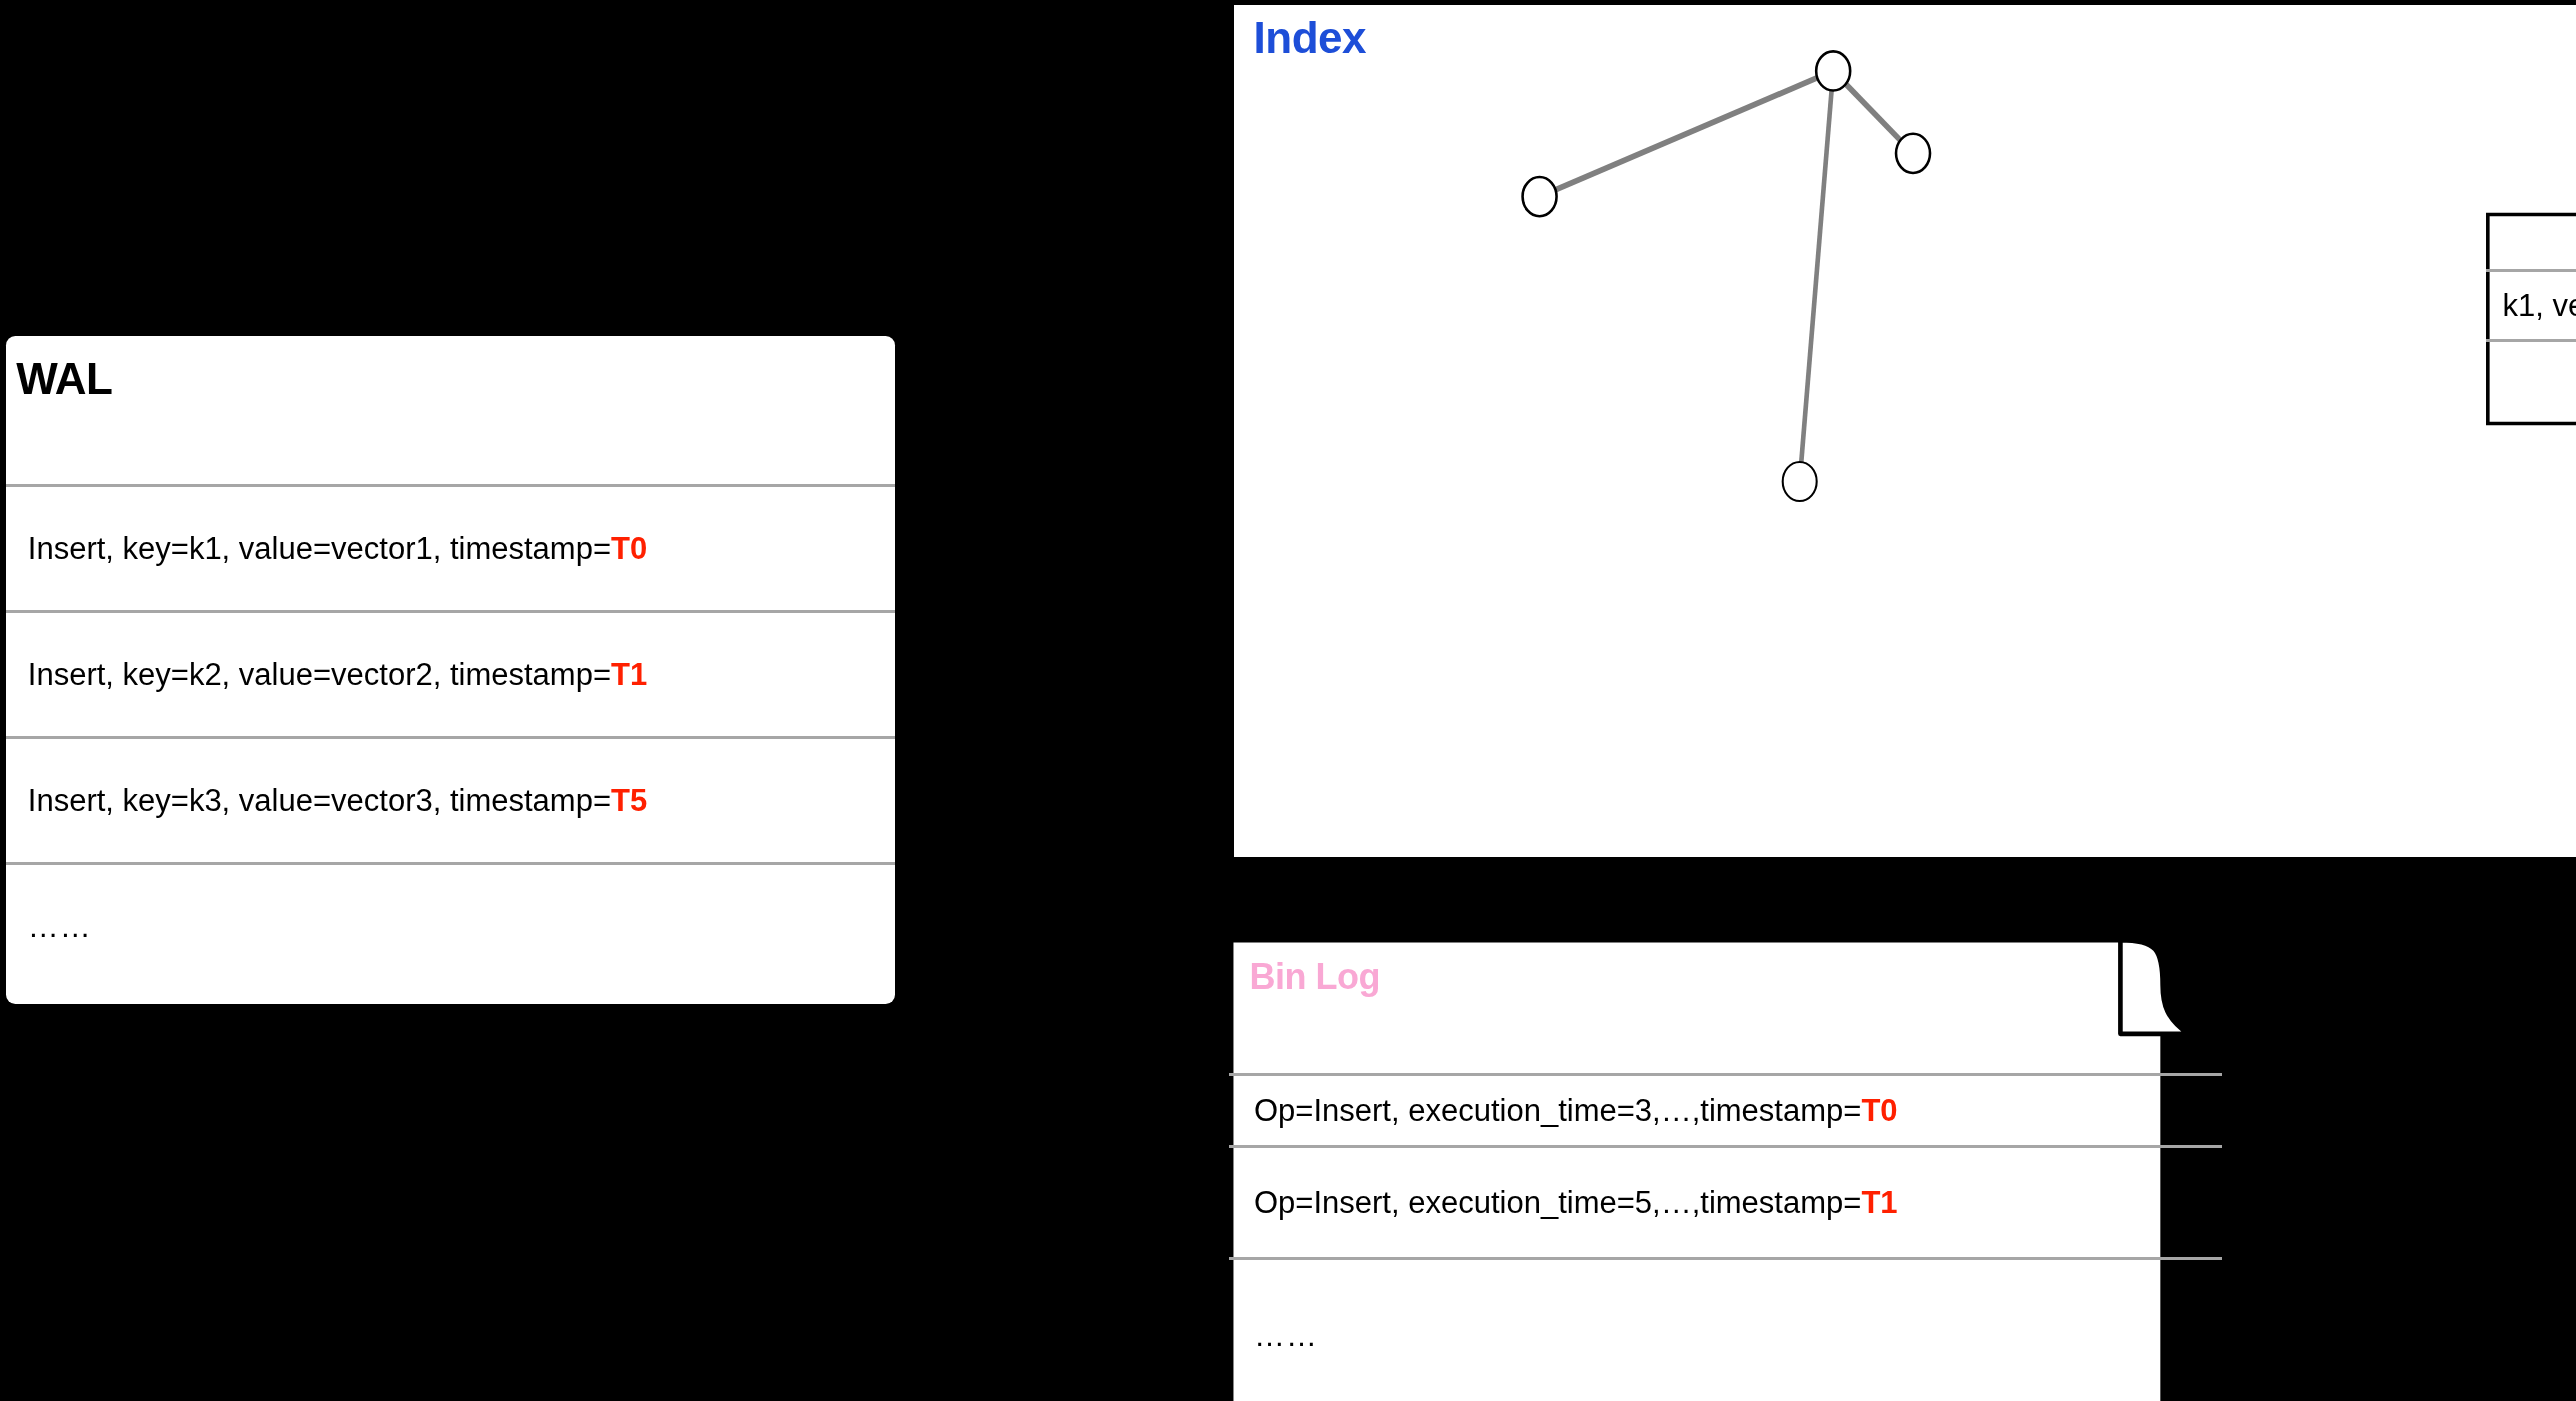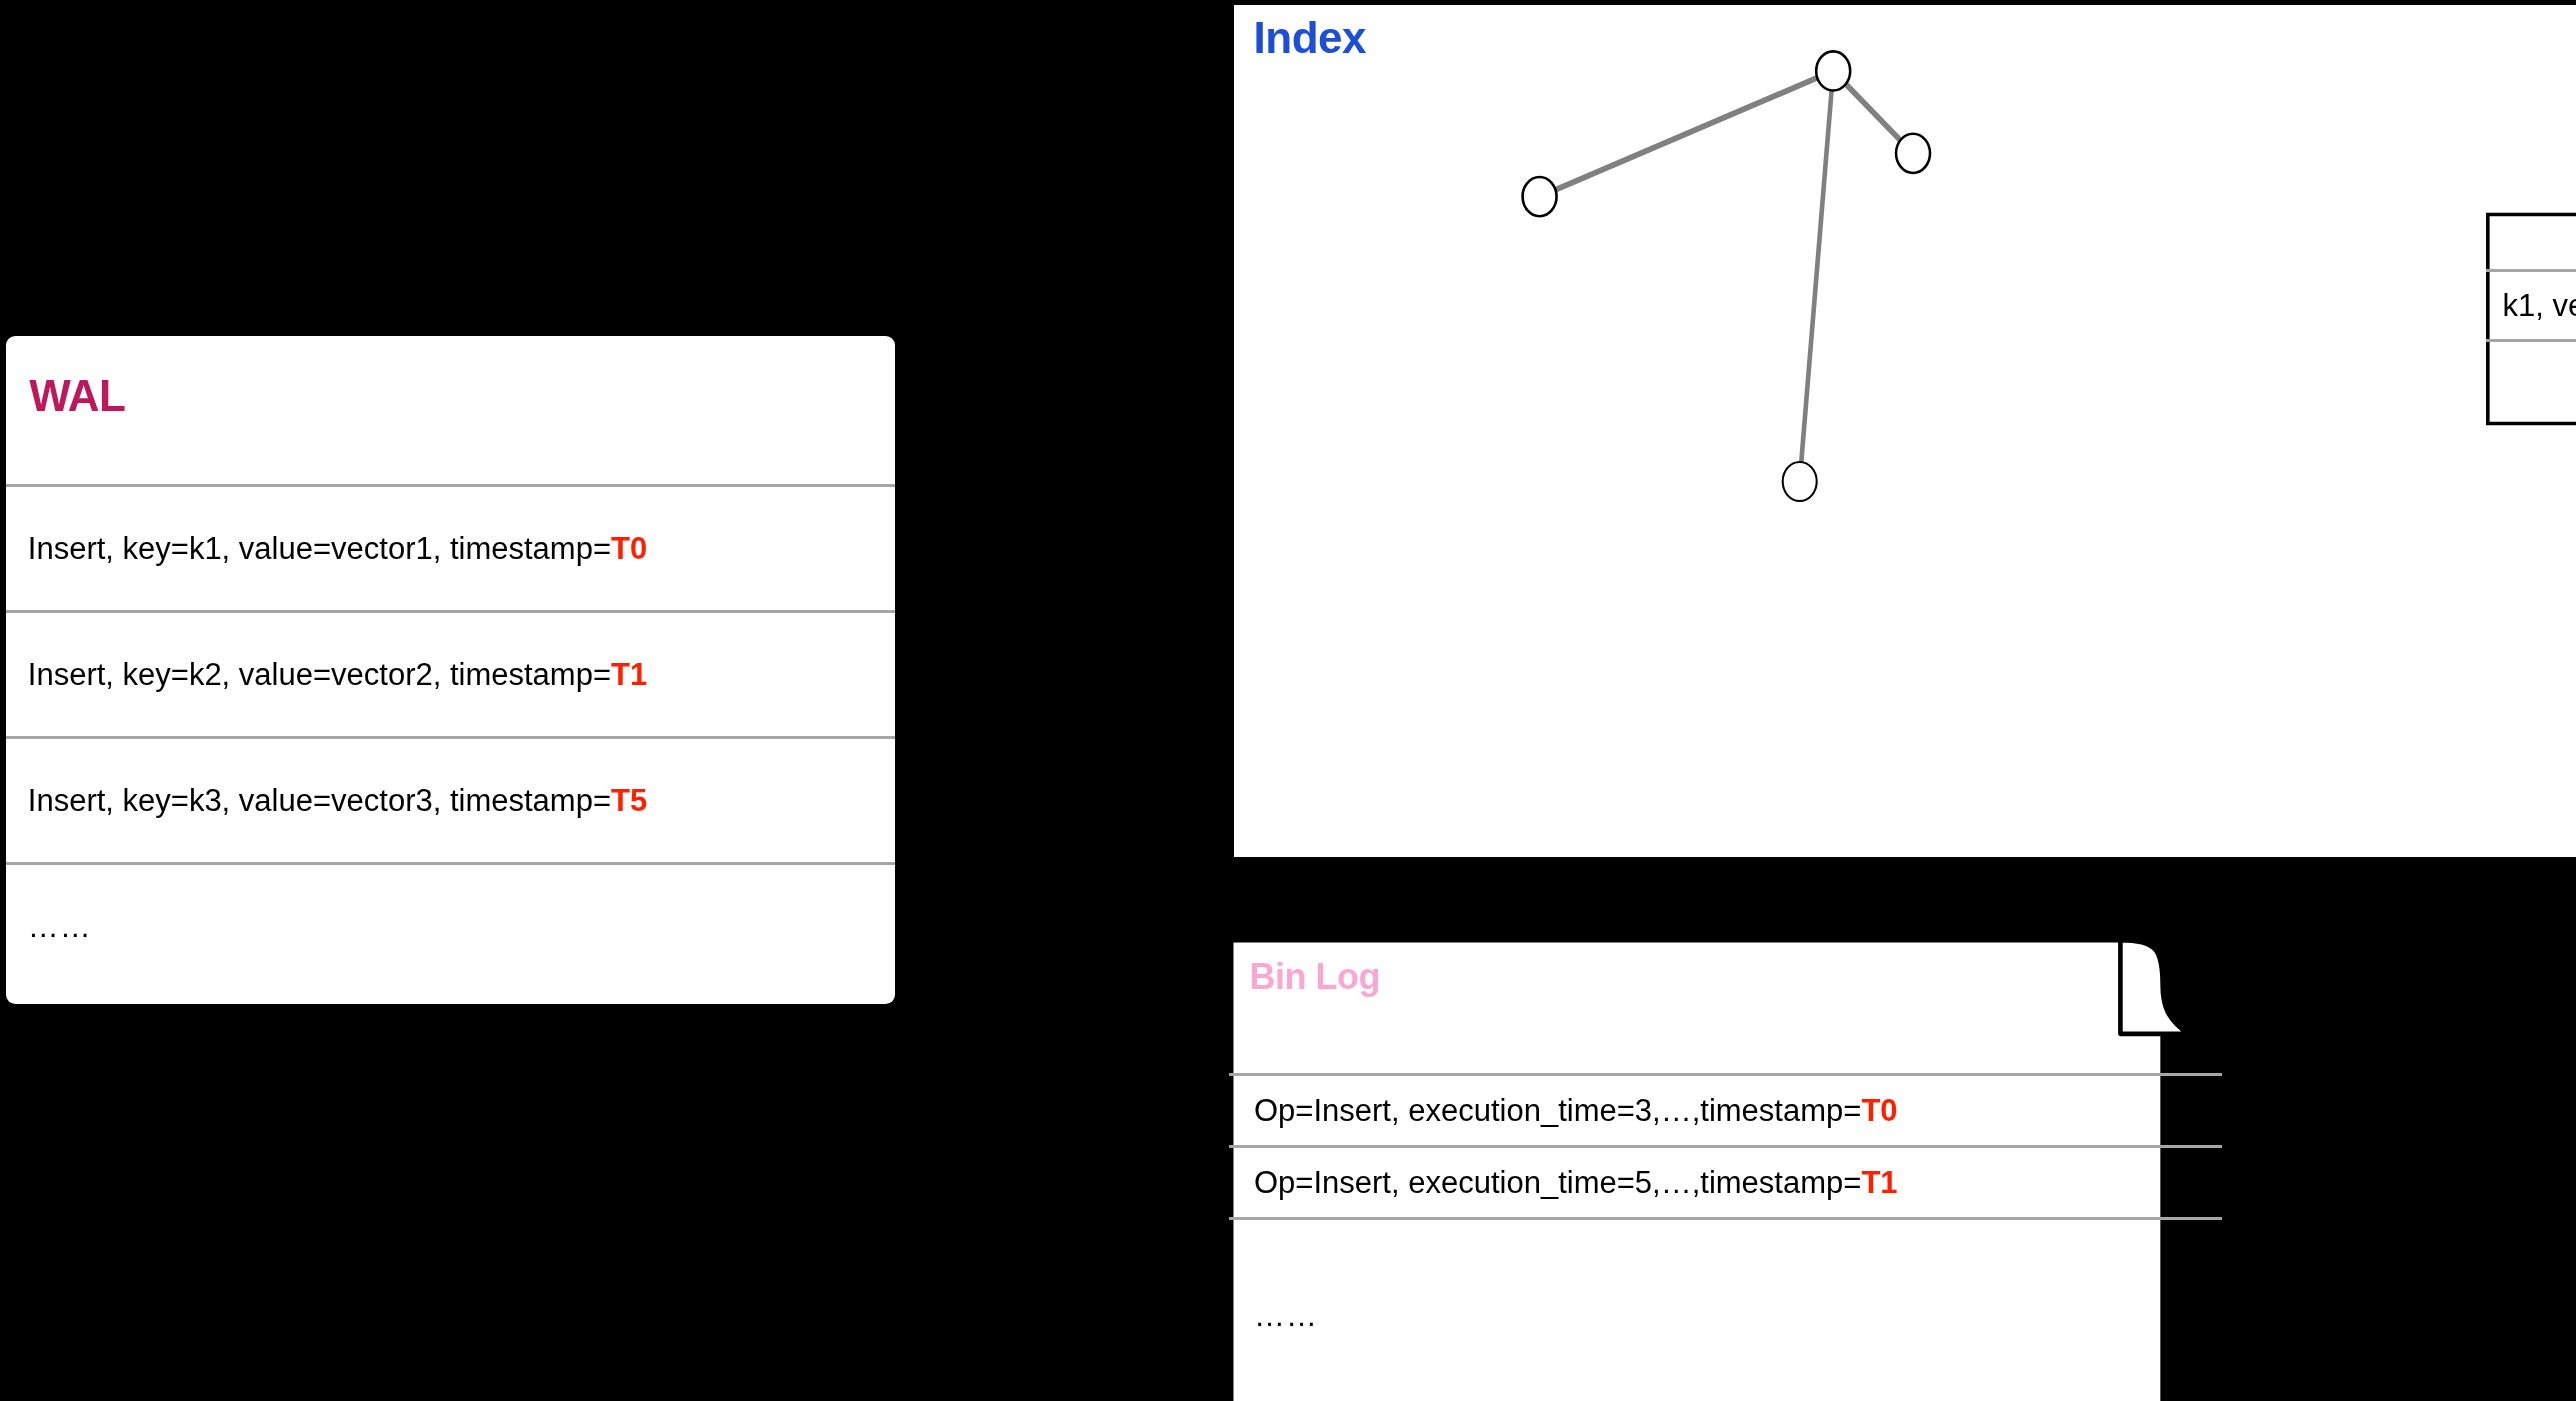--- a/index.html
+++ b/index.html
@@ -3,22 +3,22 @@
 <meta charset="utf-8">
 <style>
   html,body{margin:0;padding:0;background:#000;}
   body{width:2817px;height:1402px;position:relative;overflow:hidden;
        font-family:"Liberation Sans","DejaVu Sans",sans-serif;}
 
   .panel{position:absolute;background:#fff;box-sizing:border-box;}
 
   
   #wal{left:6.2px;top:336px;width:889px;height:668px;border-radius:9.3px;}
-  .wal-title{position:absolute;left:23px;top:20.6px;font-size:44px;font-weight:bold;
-             letter-spacing:-0.5px;color:#be185d;line-height:1;margin-top:17px;}
+  .wal-title{position:absolute;left:10px;top:20.6px;font-size:44px;font-weight:bold;
+             letter-spacing:-0.5px;color:#000000;line-height:1;}
   .wal-rows{position:absolute;left:0;top:148px;width:100%;}
   .wal-row{height:126px;border-top:3.6px solid #a6a6a6;display:flex;align-items:center;
            padding-left:21.6px;box-sizing:border-box;}
   .wal-row .txt{font-size:31px;color:#000;white-space:nowrap;}
 
   
   #index{left:1234px;top:5.2px;width:1578px;height:852px;}
   .index-title{position:absolute;left:19.6px;top:11.3px;font-size:44px;font-weight:bold;
                letter-spacing:-0.5px;color:#1d4ed8;line-height:1;}
   #tree-svg{position:absolute;left:0;top:0;width:1578px;height:852px;}
@@ -103,21 +103,21 @@
   <svg viewBox="0 0 1927 920" width="993" height="474">
     <path d="M4,4 H1730 C1800,4 1812,22 1812,92 V918 H4 Z" fill="#fff" stroke="#000" stroke-width="9"></path>
     <path d="M1730,4 C1800,4 1812,22 1812,92 C1812,128 1820,158 1862,186 L1812,186 H1730 Z" fill="#fff" stroke="#000" stroke-width="9" stroke-linejoin="round"></path>
   </svg>
   <div class="dtitle">Bin Log</div>
   <div class="content">
     <div style="height:135px"></div>
     <div class="doc-row lft" style="height:72px;padding-left:25px;">
       <span class="txt"><span>Op=Insert, execution_time=3,…,timestamp=</span><span class="ts">T0</span></span>
     </div>
-    <div class="doc-row lft" style="height:72px;padding-left:25px;">
+    <div class="doc-row lft" style="height:112px;padding-left:25px;">
       <span class="txt"><span>Op=Insert, execution_time=5,…,timestamp=</span><span class="ts">T1</span></span>
     </div>
     <div class="doc-row lft" style="flex:1;padding-left:25px;">
       <span class="txt ell">……</span>
     </div>
   </div>
 </div>
 
 
 </body></html>

